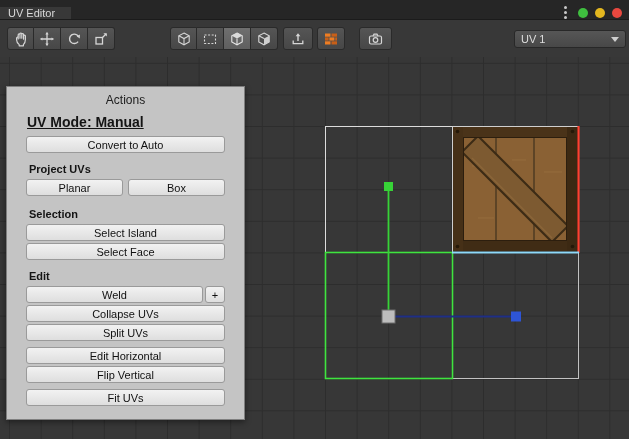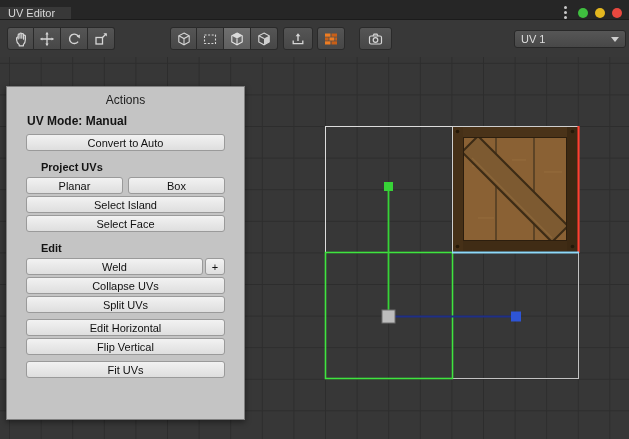--- a/index.html
+++ b/index.html
@@ -68,22 +68,22 @@
   .overlay { position:absolute; left:0; top:0; z-index:2; pointer-events:none; }
 
   
   .apanel {
     position:absolute; left:6px; top:86px; width:239px; height:334px;
     background:#c4c4c4; border:1px solid #7f7f7f; box-sizing:border-box;
     padding:4px 19px; color:#141414; z-index:7;
     box-shadow:0 2px 6px rgba(0,0,0,.45);
   }
   .apanel .title { font-size:12px; text-align:center; margin:2px 0 7px; color:#202020; }
-  .mode-label { font-weight:bold; font-size:12px; margin:0 1px 6px; }
-  .sect { font-weight:bold; font-size:11px; margin:10px 15px 4px; }
+  .mode-label { font-weight:bold; font-size:14px; margin:0 1px 6px;text-decoration:underline; }
+  .sect { font-weight:bold; font-size:11px; margin:10px 3px 4px; }
   .lbtn {
     display:flex; align-items:center; justify-content:center;
     width:100%; height:17px; box-sizing:border-box;
     background:linear-gradient(#f2f2f2,#dedede); border:1px solid #9a9a9a; border-radius:3px;
     font-size:11px; color:#101010; margin:0 0 2px 0; font-family:inherit; cursor:pointer;
   }
   .row2 { display:flex; gap:5px;align-items:flex-end; }
   .row2 .lbtn { flex:1; }
   .weld-row { display:flex; gap:2px; }
   .weld-row .lbtn.main { flex:1; }
@@ -247,20 +247,21 @@
     <div class="title">Actions</div>
     <div class="mode-label">UV Mode: Manual</div>
     <button class="lbtn">Convert to Auto</button>
 
     <div class="sect">Project UVs</div>
     <div class="row2">
       <button class="lbtn">Planar</button>
       <button class="lbtn">Box</button>
     </div>
 
+    <div class="sect">Selection</div>
     <button class="lbtn">Select Island</button>
     <button class="lbtn">Select Face</button>
 
     <div class="sect">Edit</div>
     <div class="weld-row">
       <button class="lbtn main">Weld</button>
       <button class="lbtn plus">+</button>
     </div>
     <button class="lbtn">Collapse UVs</button>
     <button class="lbtn">Split UVs</button>

